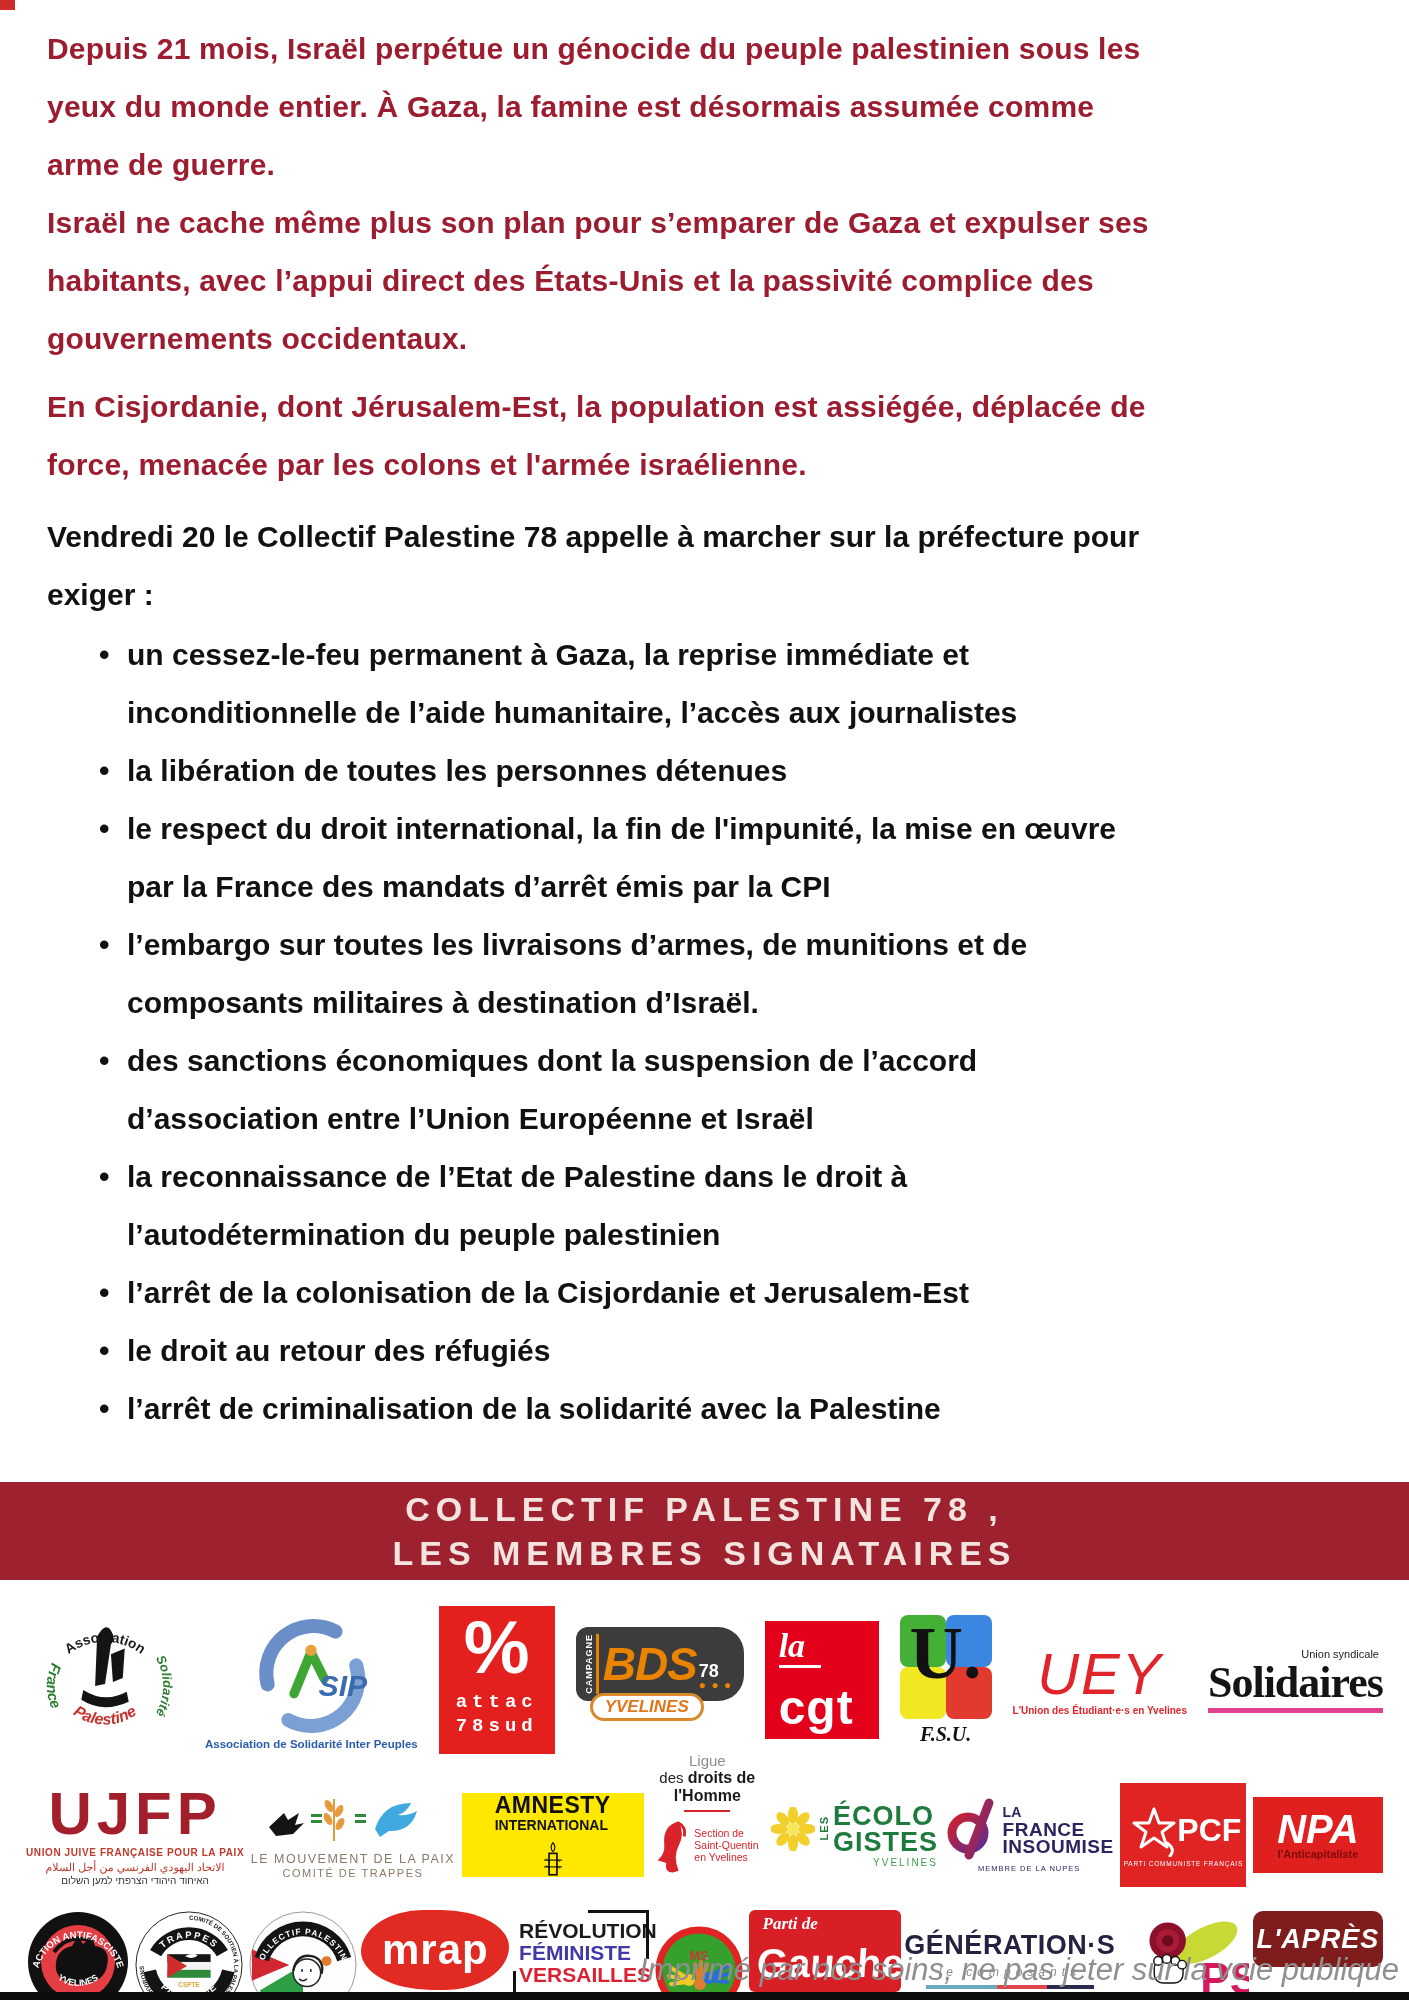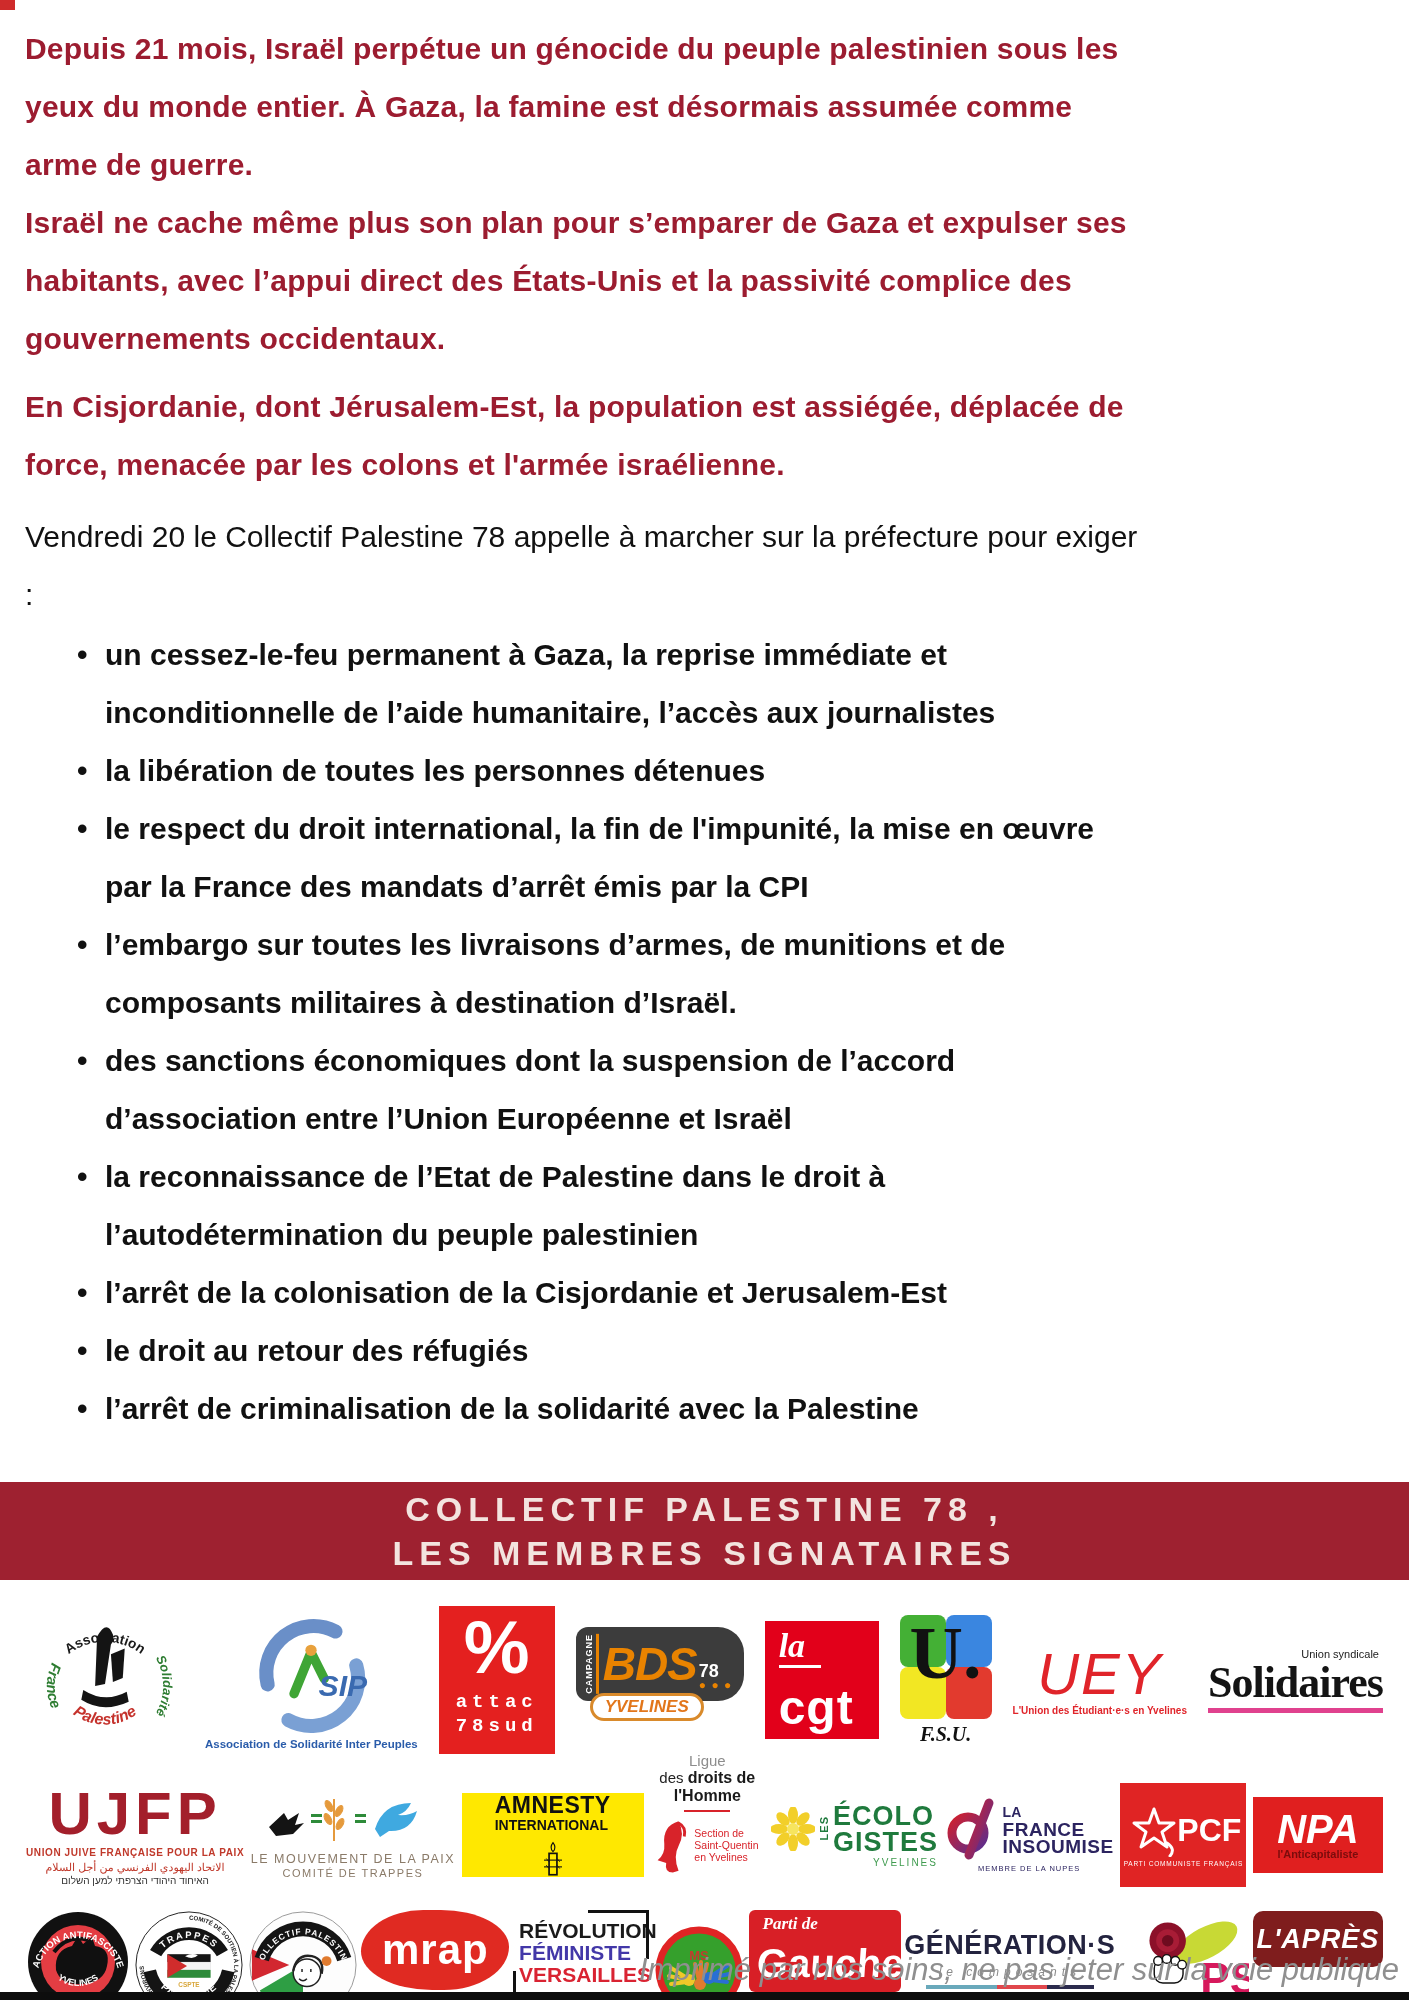--- a/index.html
+++ b/index.html
@@ -1,25 +1,25 @@
 <!DOCTYPE html>
 <html><head>
 <meta charset="utf-8">
 <style>
   html,body{margin:0;padding:0;background:#ffffff;}
   .page{position:relative;width:1409px;height:2000px;background:#ffffff;overflow:hidden;
         font-family:"Liberation Sans",sans-serif;}
   .corner-mark{position:absolute;left:0;top:0;width:15px;height:10px;background:#cf2b2b;}
 
   
-  .content{padding:20px 40px 0 25px;}
+  .content{padding:20px 40px 0 47px;}
   .par{margin:0;font-weight:bold;font-size:30px;line-height:58px;max-width:1120px;
        color:#9c1c30;letter-spacing:.2px;}
   .par.p3{margin-top:10px;}
-  .call{margin:14px 0 0 0;font-weight:normal;font-size:30px;line-height:58px;max-width:1120px;color:#111;}
+  .call{margin:14px 0 0 0;font-weight:bold;font-size:30px;line-height:58px;max-width:1120px;color:#111;}
   ul.demands{list-style:none;margin:2px 0 0 0;padding:0 0 0 52px;}
   ul.demands li{position:relative;padding-left:28px;max-width:1040px;
        font-weight:bold;font-size:30px;line-height:58px;color:#111;}
   ul.demands li::before{content:"•";position:absolute;left:0;top:0;color:#111;}
 
   
   .banner{margin-top:44px;height:98px;background:#9e2130;display:flex;flex-direction:column;
           align-items:center;justify-content:center;}
   .banner div{color:#f3e4df;font-weight:bold;font-size:34px;line-height:44px;letter-spacing:6px;}
 

